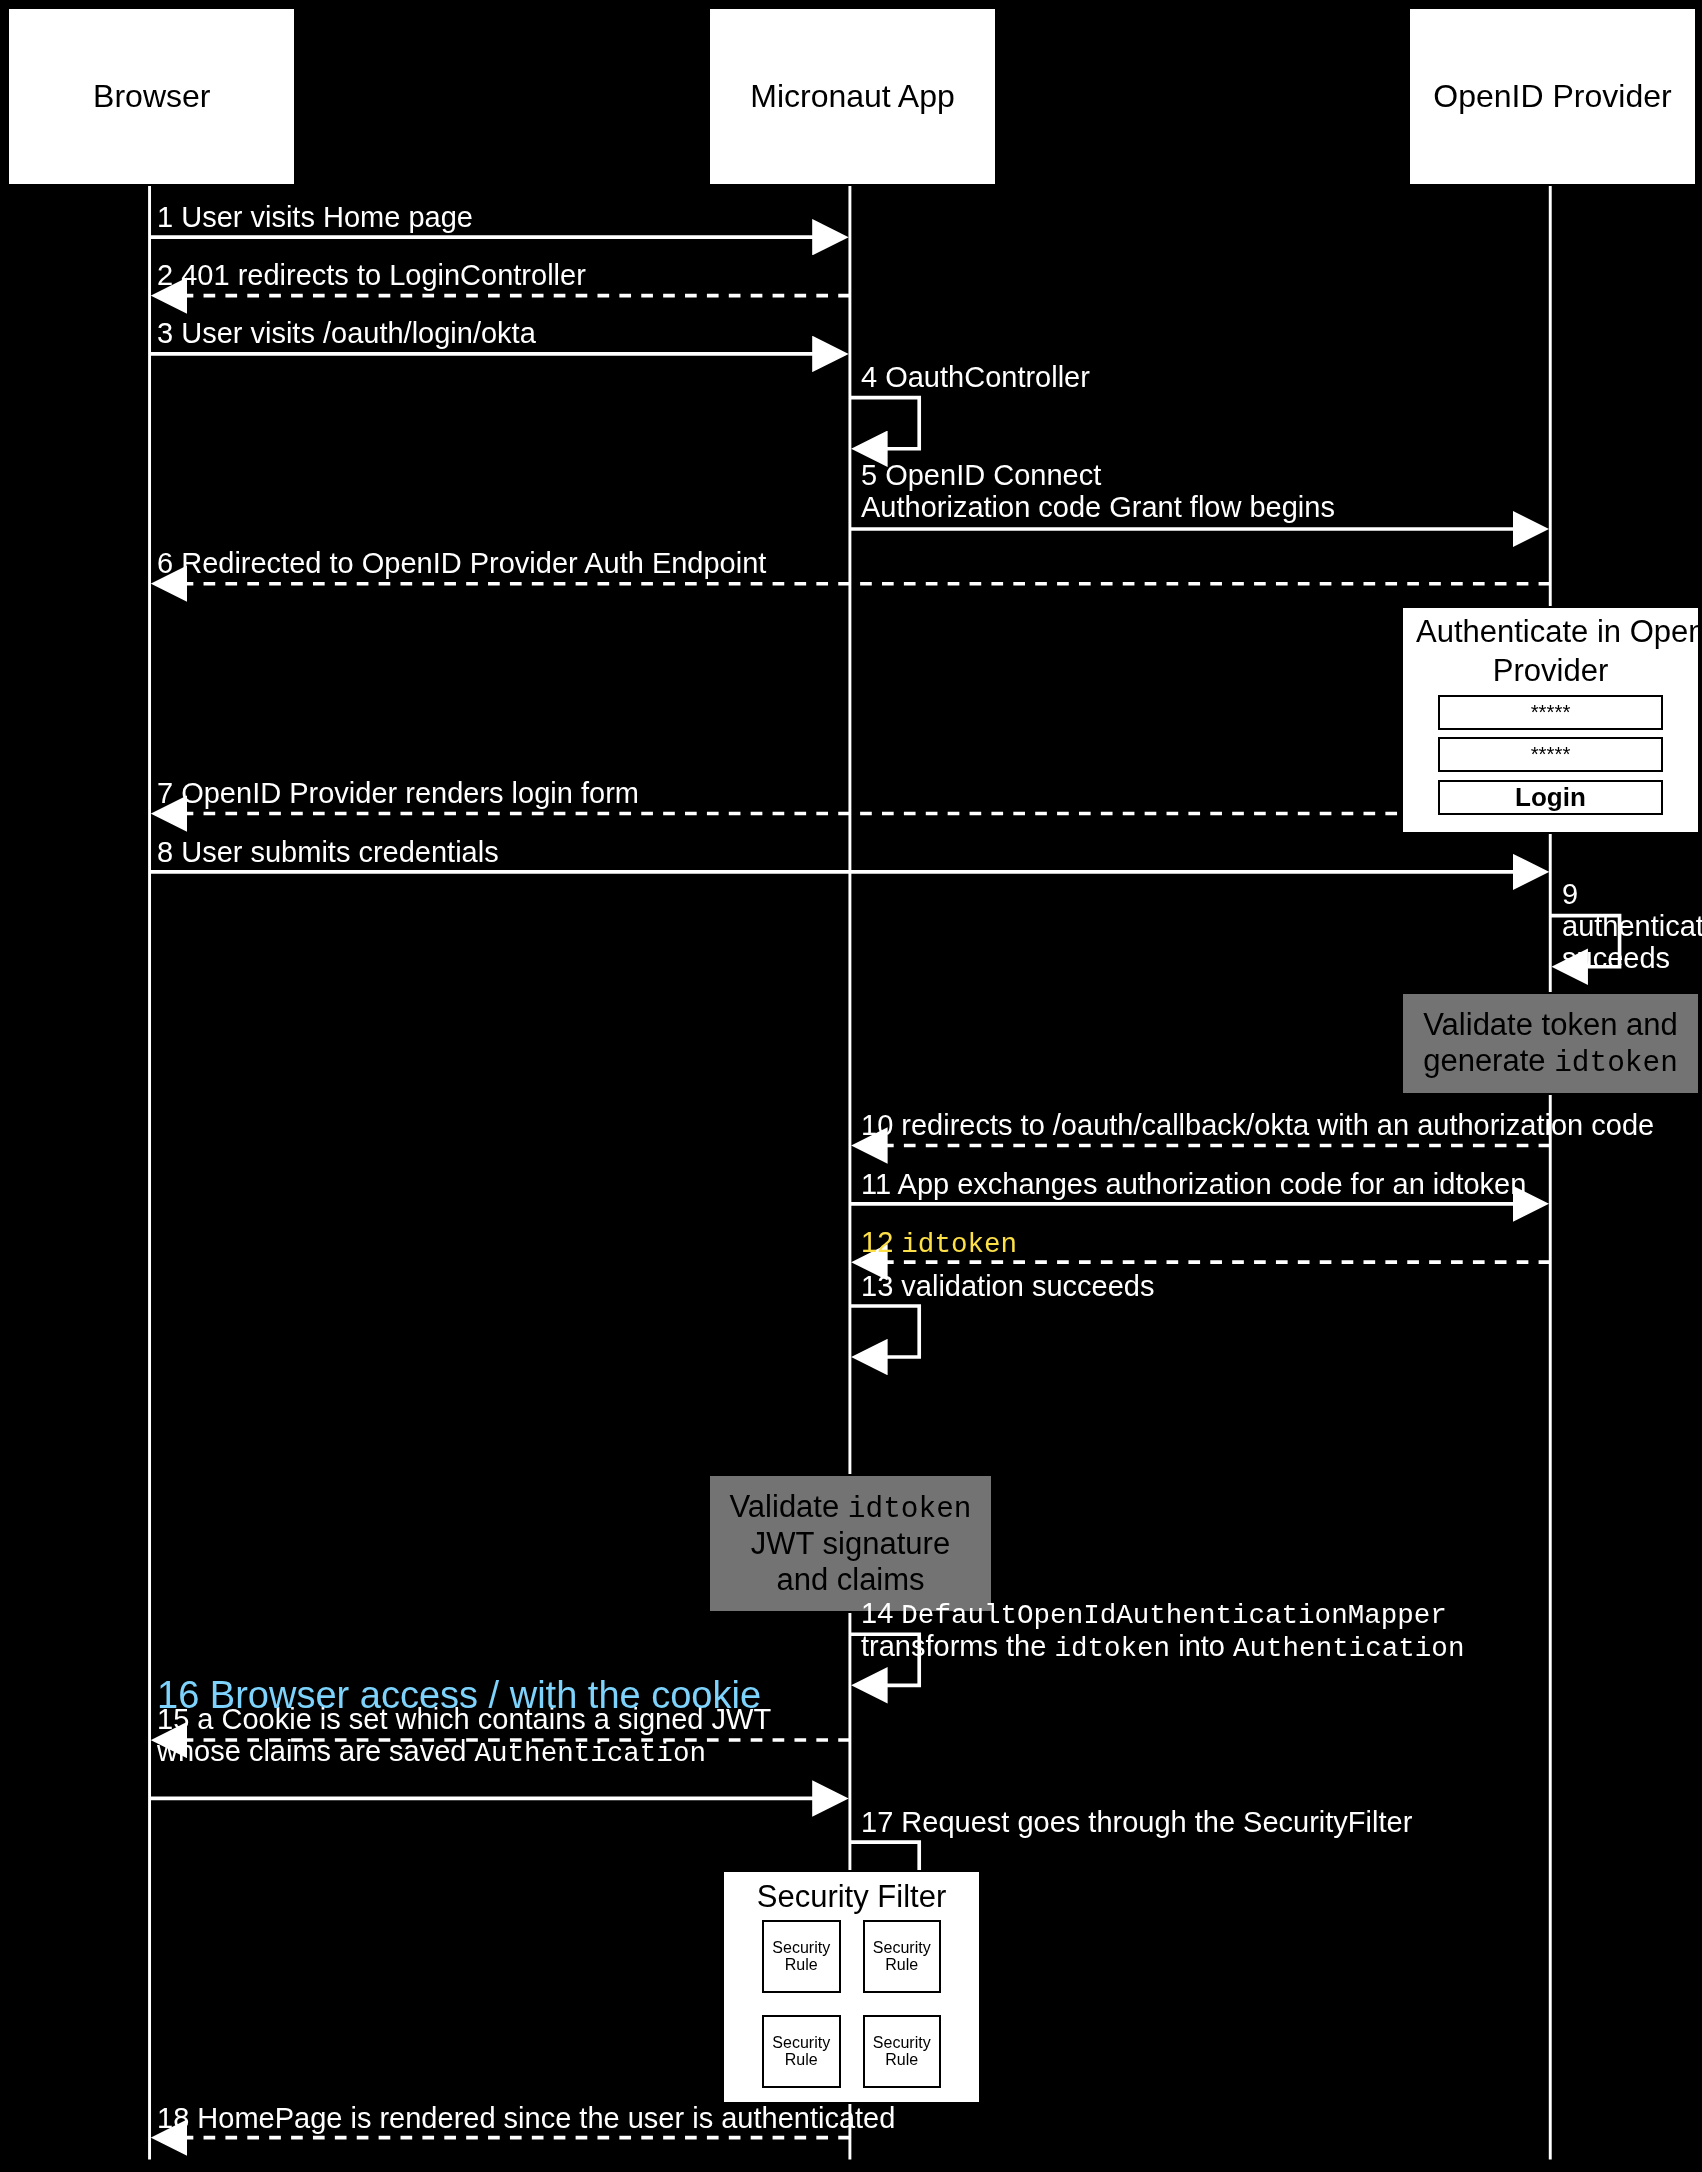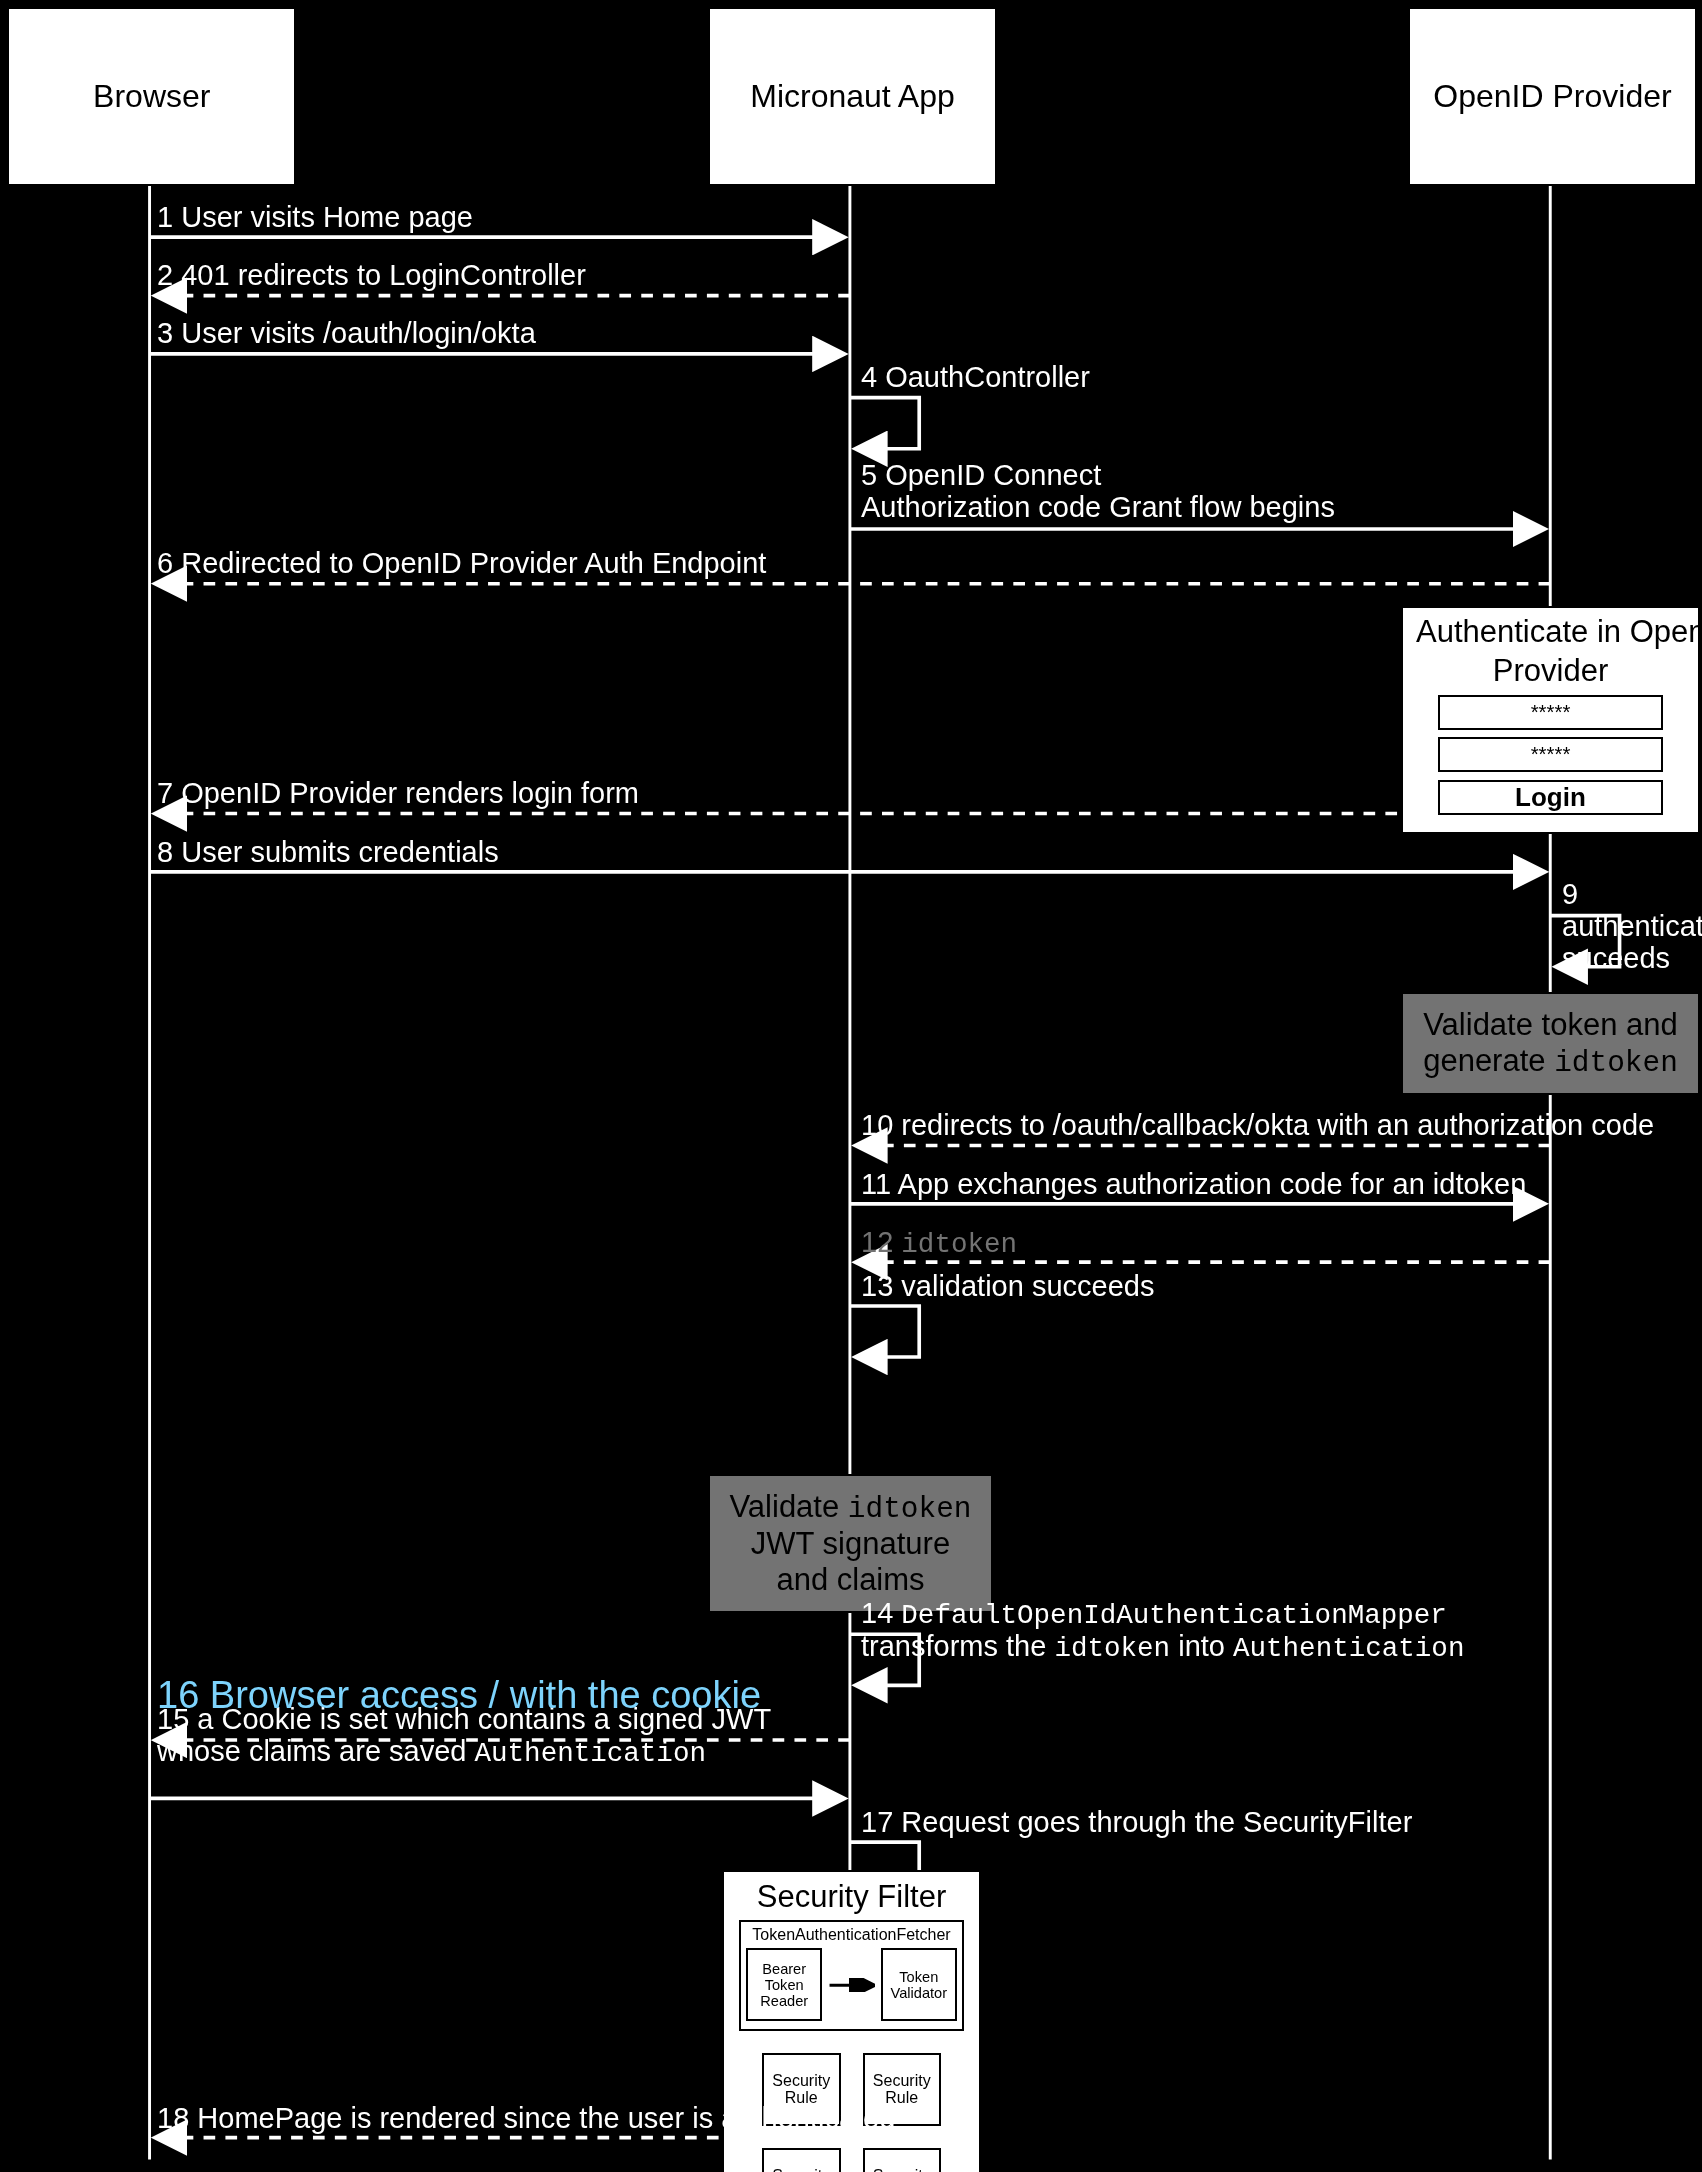--- a/index.html
+++ b/index.html
@@ -197,44 +197,34 @@
   <div class="abs" style="left:157px; top:777px; color:#fff; font-size:29px">7  OpenID Provider renders login form</div>
   <div class="abs" style="left:157px; top:836px; color:#fff; font-size:29px">8  User submits credentials</div>
   <div class="abs" style="left:1562px;top:879px; color:#fff; font-size:29px; white-space:pre-line; width:139px; line-height:1.1">9  authentication suceeds</div>
 
   <div class="abs note-box" style="left:1401px; top:992px; width:299px">
     <span>Validate token and generate </span><code class="inline">idtoken</code>
   </div>
 
   <div class="abs" style="left:861px;top:1109px; color:#fff; font-size:29px">10  redirects to /oauth/callback/okta with an authorization code</div>
   <div class="abs" style="left:861px;top:1168px; color:#fff; font-size:29px">11  App exchanges authorization code for an idtoken</div>
-  <div class="abs" style="left:861px;top:1226px; color:#737373; font-size:29px">12  <code class="inline">idtoken</code></div>
+  <div class="abs" style="left:861px;top:1226px; color:#fde047; font-size:29px">12  <code class="inline">idtoken</code></div>
   <div class="abs" style="left:861px;top:1270px; color:#fff; font-size:29px">13  validation succeeds</div>
 
   <div class="abs note-box" style="left:708px; top:1474px; width:285px">
     <span>Validate </span><code class="inline">idtoken</code><span> JWT signature and claims</span>
   </div>
 
   <div class="abs" style="left:861px;top:1598px; color:#fff; font-size:29px; width:839px; line-height:1.1">14  <code class="inline">DefaultOpenIdAuthenticationMapper</code><br>transforms the <code class="inline">idtoken</code> into <code class="inline">Authentication</code></div>
   <div class="abs" style="left:157px; top:1704px; color:#fff; font-size:29px; width:693px; line-height:1.1">15  a Cookie is set which contains a signed JWT whose claims are saved <code class="inline">Authentication</code></div>
   <div class="abs" style="left:157px; top:1674px; color:#7dd3fc; font-size:38px">16  Browser access / with the cookie</div>
   <div class="abs" style="left:861px;top:1806px; color:#fff; font-size:29px">17  Request goes through the SecurityFilter</div>
 
   <div class="abs sec-filter" style="left:722px; top:1870px; width:259px">
     <div class="sec-title">Security Filter</div>
-    <div class="taf-box">
-      <div class="taf-label">TokenAuthenticationFetcher</div>
-      <div class="taf-inner">
-        <div class="small-cell">Bearer Token Reader</div>
-        <svg class="mini-arrow" width="51" height="14.6" viewBox="0 0 64.75 20">
-            <line x1="2" y1="10" x2="62" y2="10" stroke="#000" stroke-width="4" marker-end="url(#ahb)"></line>
-          </svg>
-        <div class="small-cell">Token Validator</div>
-      </div>
-    </div>
     <div class="rule-grid">
       <div class="rule-cell">Security Rule</div>
       <div class="rule-cell">Security Rule</div>
       <div class="rule-cell">Security Rule</div>
       <div class="rule-cell">Security Rule</div>
     </div>
   </div>
 
   <div class="abs" style="left:157px; top:2102px; color:#fff; font-size:29px">18  HomePage is rendered since the user is authenticated</div>
 

